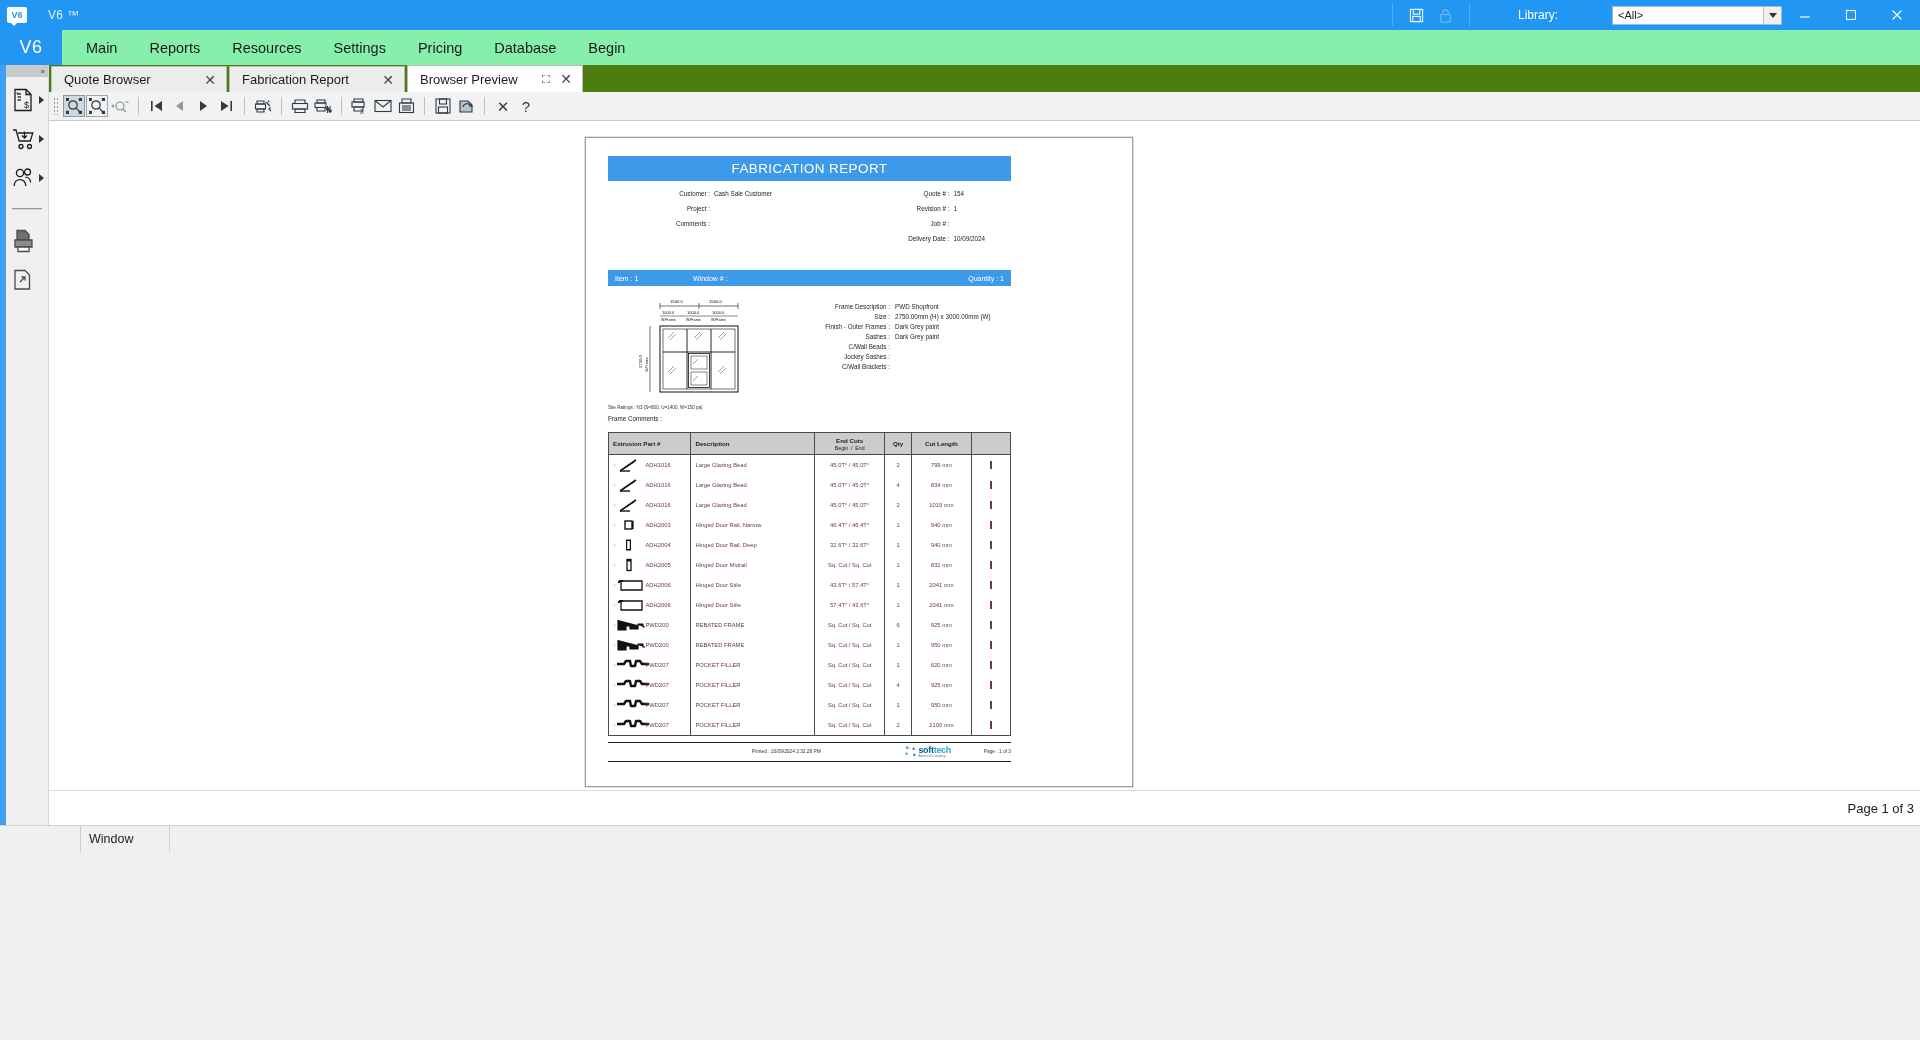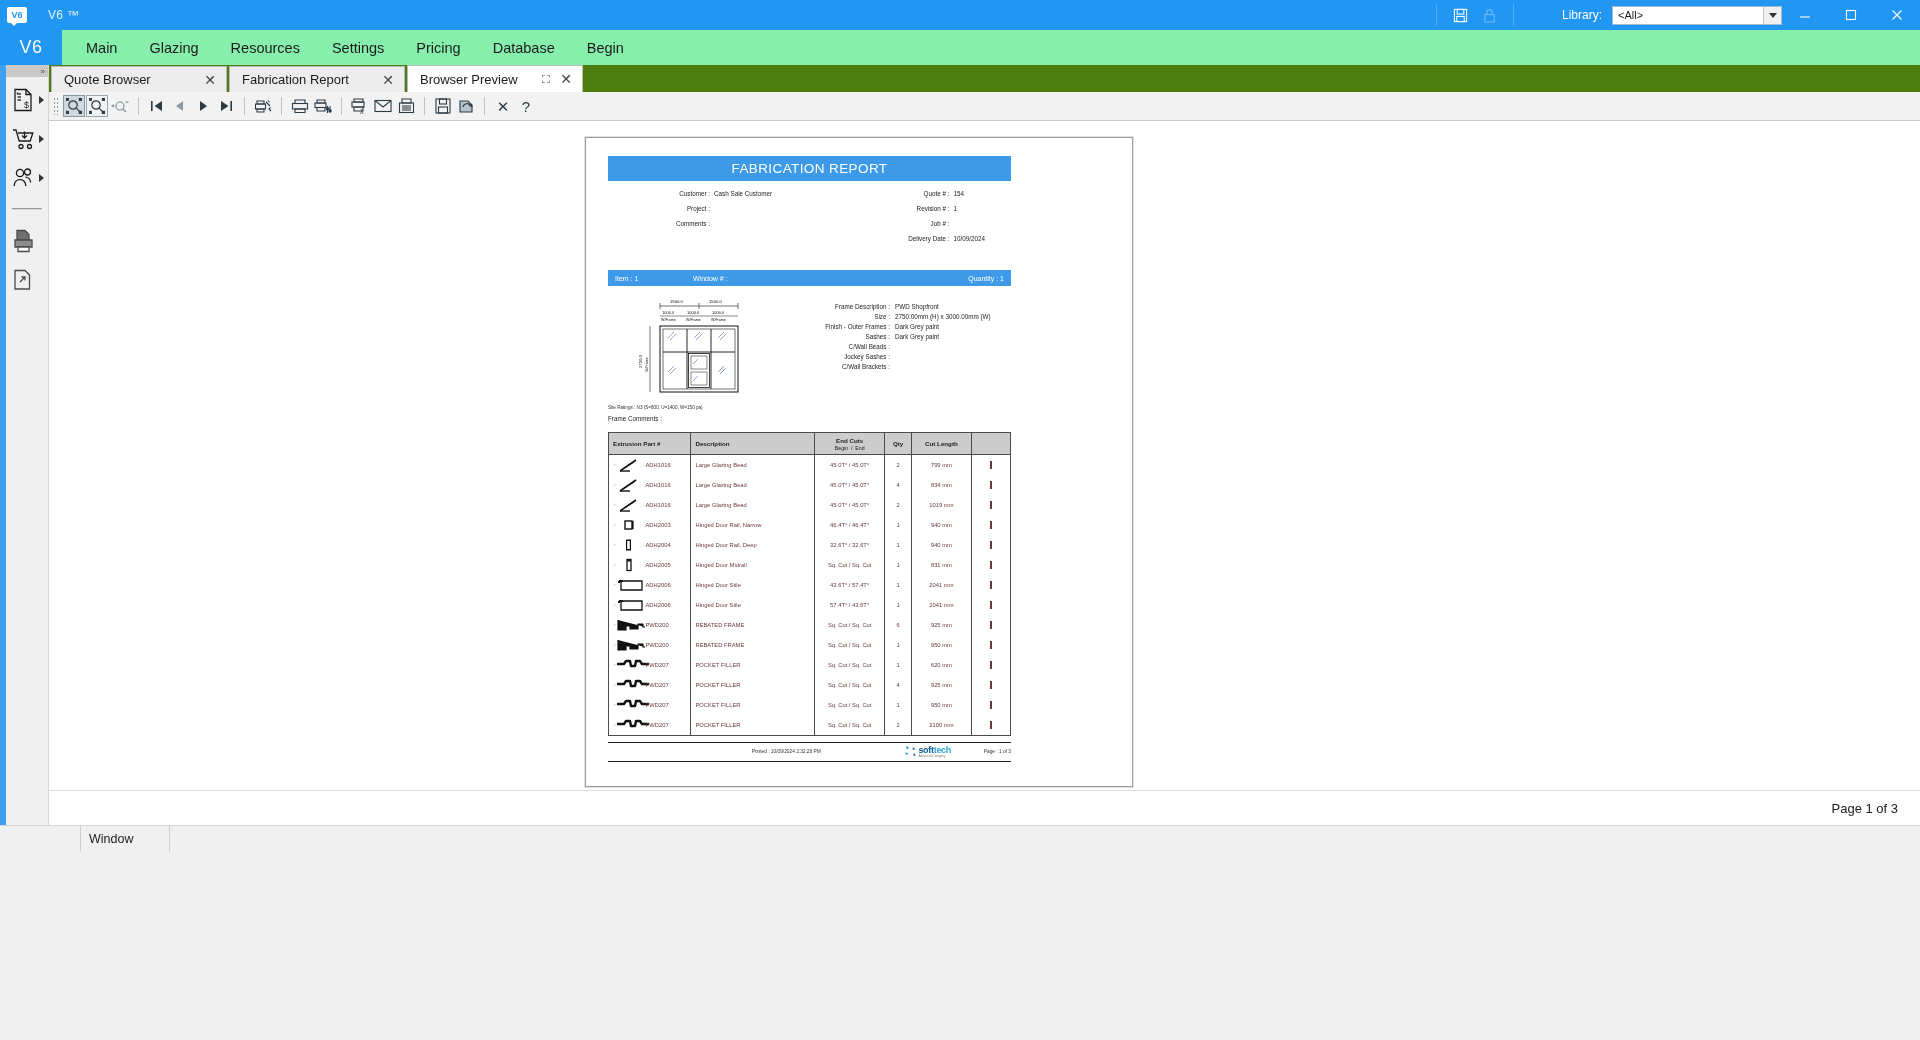--- a/index.html
+++ b/index.html
@@ -25,21 +25,21 @@
     content: ""; position: absolute; bottom: -3px; left: 3px;
     border-left: 4px solid transparent; border-right: 4px solid transparent;
     border-top: 4px solid #ffffff;
   }
   .tb-title { color: #e3f2fd; font-size: 12px; margin-left: 21px; letter-spacing: .3px; }
   .tb-spacer { flex: 1; }
   .tb-iconbox { display: flex; align-items: center; gap: 14px; padding: 0 16px;
                 border-left: 1px solid #57aef7; border-right: 1px solid #57aef7; height: 22px; }
   .tb-icon { width: 15px; height: 15px; opacity: .95; }
   .tb-icon.dim { opacity: .45; }
-  .tb-libwrap { display: flex; align-items: center; margin-left: 48px; }
+  .tb-libwrap { display: flex; align-items: center; margin-left: 48px; gap: 44px; }
   .tb-liblabel { color: #ffffff; font-size: 12px; margin-right: 10px; }
   .tb-libsel {
     width: 170px; height: 19px; background: #ffffff; border: 1px solid #a0bcd0;
     font-size: 11px; color: #222; display: flex; align-items: center;
     padding-left: 5px; position: relative;
   }
   .tb-libsel .arrow {
     position: absolute; right: 0; top: 0; bottom: 0; width: 18px;
     background: #f0f0f0; border-left: 1px solid #c0c0c0;
     display: flex; align-items: center; justify-content: center;
@@ -197,21 +197,21 @@
   .pf-tag { font-size: 3px; color: #777; }
   .pf-page { width: 60px; text-align: right; }
   .pg-bottom-rule { width: 403px; height: 0; border-top: 1.5px solid #1a1a1a;
                     margin-top: 3px; }
 
   
   .pagestatus {
     position: absolute; top: 790px; left: 49px; width: 1871px; height: 35px;
     background: #ffffff; border-top: 1px solid #dcdcdc;
     display: flex; align-items: center; justify-content: flex-end;
-    padding-right: 22px; font-size: 13px; color: #1b1b1b;
+    padding-right: 6px; font-size: 13px; color: #1b1b1b;
   }
 
   
   .statusbar {
     position: absolute; top: 825px; left: 0; width: 1920px; height: 215px;
     background: #f0f0f0; border-top: 1px solid #d2d2d2;
   }
   .sb-cell {
     position: absolute; top: 0; left: 80px; width: 90px; height: 26px;
     display: flex; align-items: center; font-size: 12.5px; color: #1b1b1b;
@@ -270,21 +270,21 @@
           <line x1="10.5" y1="1.5" x2="1.5" y2="10.5"></line>
         </svg>
     </div>
   </div>
 </div>
 
 <div class="menubar">
   <div class="menu-brand">V6</div>
   <div class="menu-items">
     <div class="menu-item">Main</div>
-    <div class="menu-item">Glazing</div>
+    <div class="menu-item">Reports</div>
     <div class="menu-item">Resources</div>
     <div class="menu-item">Settings</div>
     <div class="menu-item">Pricing</div>
     <div class="menu-item">Database</div>
     <div class="menu-item">Begin</div>
   </div>
 </div>
 
 <div class="sidebar">
   <div class="sidebar-accent"></div>

